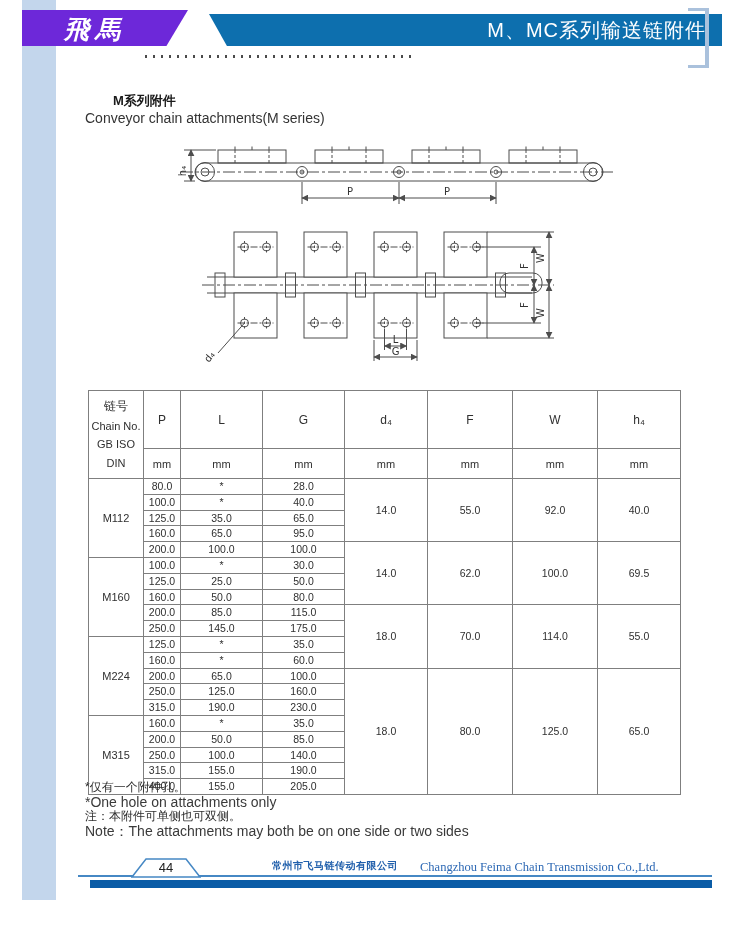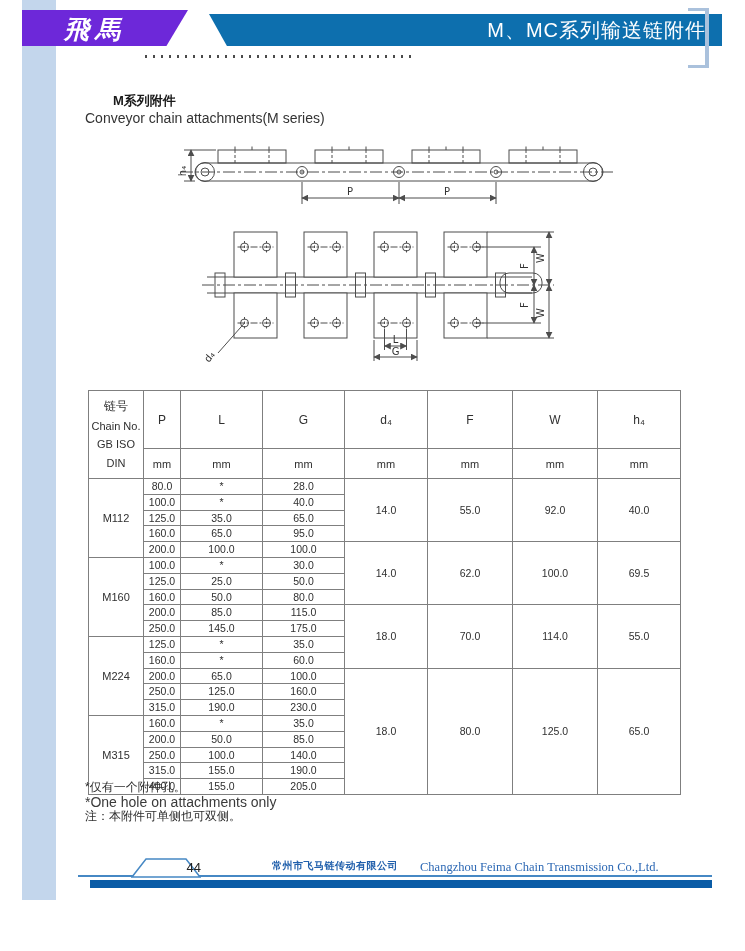--- a/index.html
+++ b/index.html
@@ -43,21 +43,21 @@
   tbody td{height:14.8px;line-height:14.8px;}
   td.chain{font-size:11px;}
 
   
   .note{left:85px;font-size:12px;color:#2f2f2f;}
   .note.en{font-size:14px;color:#3a3a3a;}
 
   
   .footer-thin{left:78px;top:875px;width:634px;height:2px;background:#4688c4;}
   .page-tab{left:131px;top:858px;width:70px;height:20px;}
-  .page-num{position:absolute;left:0;top:2px;width:70px;text-align:right;font-size:13px;color:#222;}
+  .page-num{position:absolute;left:0;top:2px;width:70px;text-align:center;font-size:13px;color:#222;}
   .footer-bar{left:90px;top:880px;width:622px;height:8px;background:#0a5ca6;}
   .company-zh{left:272px;top:859px;font-family:"Liberation Serif",serif;font-weight:bold;
               font-size:10px;color:#2160ac;letter-spacing:0.5px;}
   .company-en{left:394px;top:860px;font-family:"Liberation Serif",serif;font-size:12.5px;color:#2c68b4;padding-left:26px;}
 </style>
 </head>
 <body>
 
 <div class="page">
 
@@ -355,20 +355,21 @@
             <td>155.0</td>
             <td>205.0</td>
           </tr>
         </tbody>
     </table>
   </div>
 
   <div class="abs note" style="top:779px">*仅有一个附件孔。</div>
   <div class="abs note en" style="top:794px">*One  hole on attachments only</div>
   <div class="abs note" style="top:808px">注：本附件可单侧也可双侧。</div>
+  <div class="abs note en" style="top:823px">Note：The attachments may both be on one side or two sides</div>
 
   <div class="abs footer-thin"></div>
   <div class="abs page-tab">
     <svg width="70" height="20" viewBox="0 0 70 20">
       <path d="M15,1 H55 L69,19 H1 Z" fill="#fff" stroke="#4688c4" stroke-width="1.5"></path>
     </svg>
     <span class="page-num">44</span>
   </div>
   <div class="abs footer-bar"></div>
   <div class="abs company-zh">常州市飞马链传动有限公司</div>

